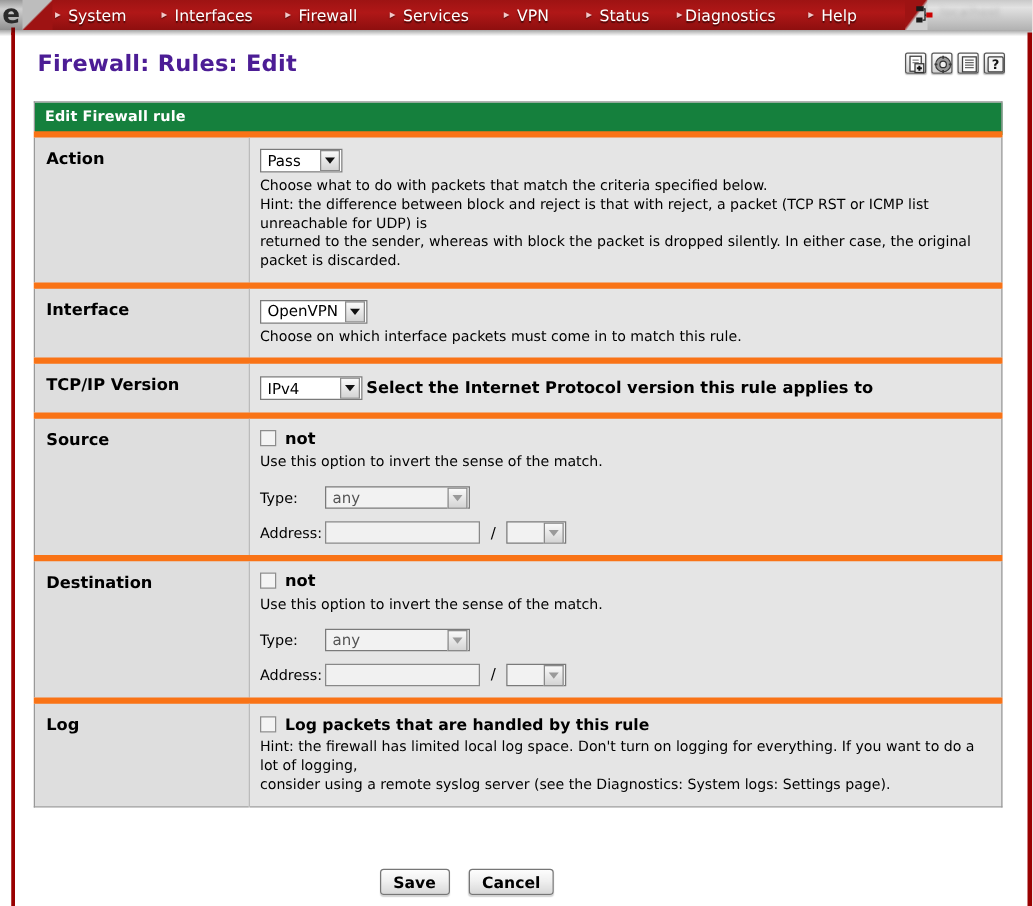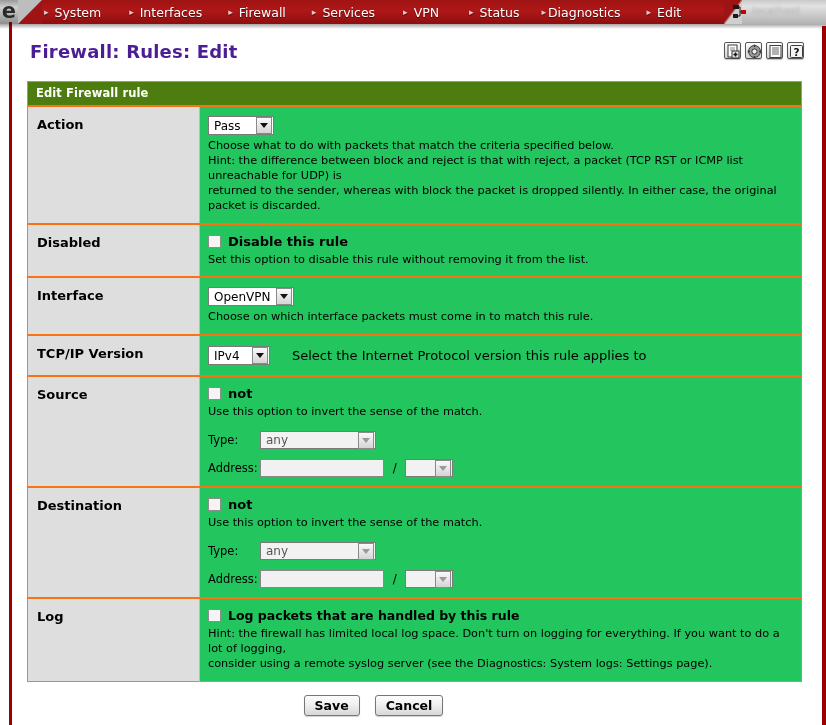--- a/index.html
+++ b/index.html
@@ -137,43 +137,43 @@
 
   
   .form-table {
     position: absolute; left: 27px; top: 81px;
     width: 775px;
     border-collapse: collapse;
     border: 1px solid #999;
     background: #ffffff;
   }
   .sec-header td {
-    background: #4d7c0f;
+    background: #15803d;
     color: #ffffff;
     font-size: 11.5px;
     font-weight: bold;
     padding: 4px 8px 5px 8px;
     letter-spacing: .1px;
   }
   .form-table tr.datarow > td {
-    border-top: 2px solid #f97316;
+    border-top: 5px solid #f97316;
     vertical-align: top;
   }
   td.lbl {
     width: 172px;
     background: #dedede;
     padding: 10px 0 10px 9px;
     font-size: 13px;
     font-weight: bold;
     color: #000000;
     vertical-align: top;
     border-right: 1px solid #bbbbbb;
   }
   td.fld {
-    background: #22c55e;
+    background: #e5e5e5;
     padding: 9px 14px 9px 8px;
     font-size: 11.5px;
     color: #000000;
   }
 
   .hint {
     font-size: 11.3px;
     color: #000000;
     line-height: 1.32;
     margin-top: 4px;
@@ -212,21 +212,21 @@
     width: 0; height: 0;
     border-left: 4px solid transparent;
     border-right: 4px solid transparent;
     border-top: 5px solid #111;
   }
   .sel.disabled { color: #555; background: #f2f2f2; }
   .sel.disabled > .arr::after { border-top-color: #9a9a9a; }
 
   .sel-action { width: 66px; }
   .sel-interface { width: 86px; }
-  .sel-ipver { width: 62px; }
+  .sel-ipver { width: 82px; }
   .sel-protocol { width: 82px; }
   .sel-type { width: 116px; height: 18px; }
   .sel-mask { width: 48px; height: 18px; }
 
   .cb {
     display: inline-block;
     width: 13px; height: 13px;
     border: 1px solid #8d8d8d;
     background: #f4f4f4;
     vertical-align: -2px;
@@ -236,22 +236,22 @@
   .cbline {
     font-size: 13px;
     font-weight: bold;
     color: #000;
     line-height: 15px;
   }
   .cbline.small { font-size: 12.5px; }
 
   .inline-strong {
     font-size: 13px;
-    font-weight: normal;
-    margin-left: 22px;
+    font-weight: bold;
+    margin-left: 3px;
     vertical-align: middle;
   }
 
   .sub-grid {
     margin-top: 11px;
     display: grid;
     grid-template-columns: 52px auto;
     row-gap: 10px;
     align-items: center;
   }
@@ -326,21 +326,21 @@
       <div class="nav-item" style="margin-right:22px;">
         <span class="nav-arrow">▸</span>
         <span>Status</span>
       </div>
       <div class="nav-item" style="margin-right:26px;">
         <span class="nav-arrow" style="margin-right:2px;">▸</span>
         <span>Diagnostics</span>
       </div>
       <div class="nav-item">
         <span class="nav-arrow">▸</span>
-        <span>Edit</span>
+        <span>Help</span>
       </div>
     </div>
 
     <div class="nav-right-tab"></div>
     <div class="nav-right-slant"></div>
     <div class="nav-right-icon">
       <svg width="16" height="16" viewBox="0 0 16 16">
         <rect x="1" y="1" width="6" height="4" fill="#1a1a1a"></rect>
         <rect x="1" y="10" width="5" height="4" fill="#1a1a1a"></rect>
         <rect x="9" y="6" width="5" height="4" fill="#cc0000"></rect>
@@ -414,29 +414,20 @@
           <span class="arr"></span>
         </div>
         <div class="hint">
           <div>Choose what to do with packets that match the criteria specified below.</div>
           <div>Hint: the difference between block and reject is that with reject, a packet (TCP RST or ICMP list unreachable for UDP) is</div>
           <div>returned to the sender, whereas with block the packet is dropped silently. In either case, the original packet is discarded.</div>
         </div>
       </td>
     </tr>
 
-    <tr class="datarow">
-      <td class="lbl">Disabled</td>
-      <td class="fld">
-        <div class="cbline">
-          <span class="cb"></span><span>Disable this rule</span>
-        </div>
-        <div class="hint">Set this option to disable this rule without removing it from the list.</div>
-      </td>
-    </tr>
 
     <tr class="datarow">
       <td class="lbl">Interface</td>
       <td class="fld">
         <div class="sel sel-interface">
           <span class="selt">OpenVPN</span>
           <span class="arr"></span>
         </div>
         <div class="hint">Choose on which interface packets must come in to match this rule.</div>
       </td>

